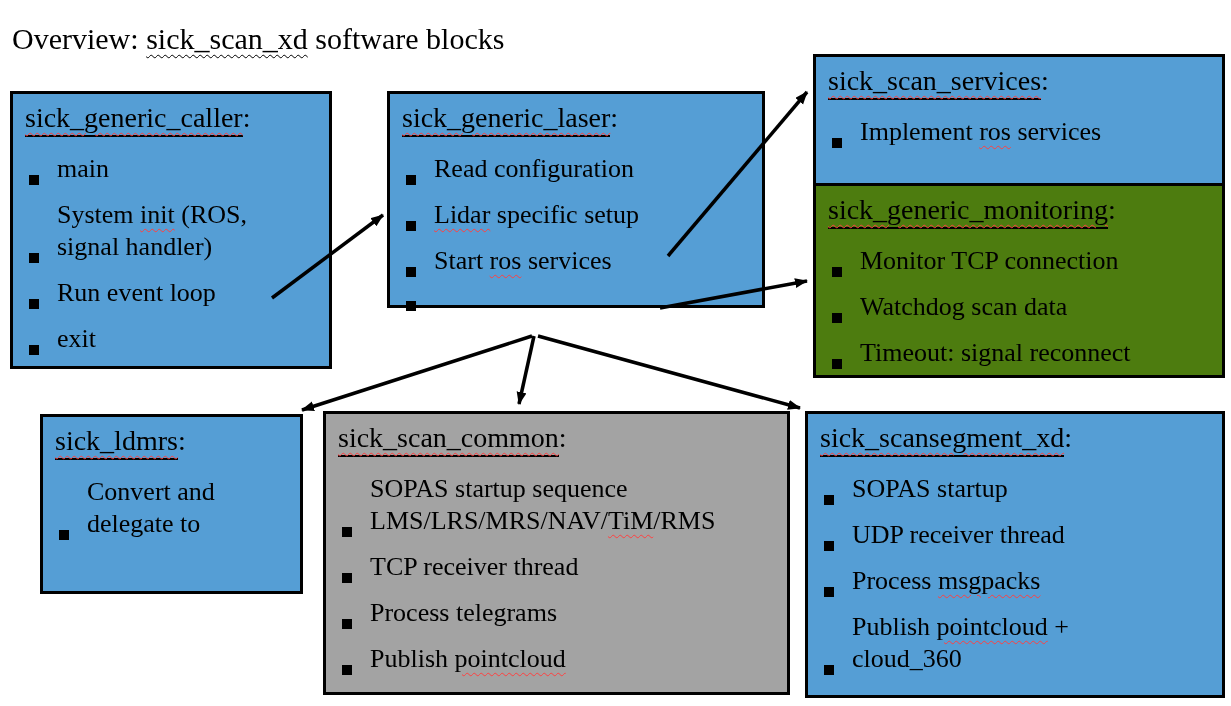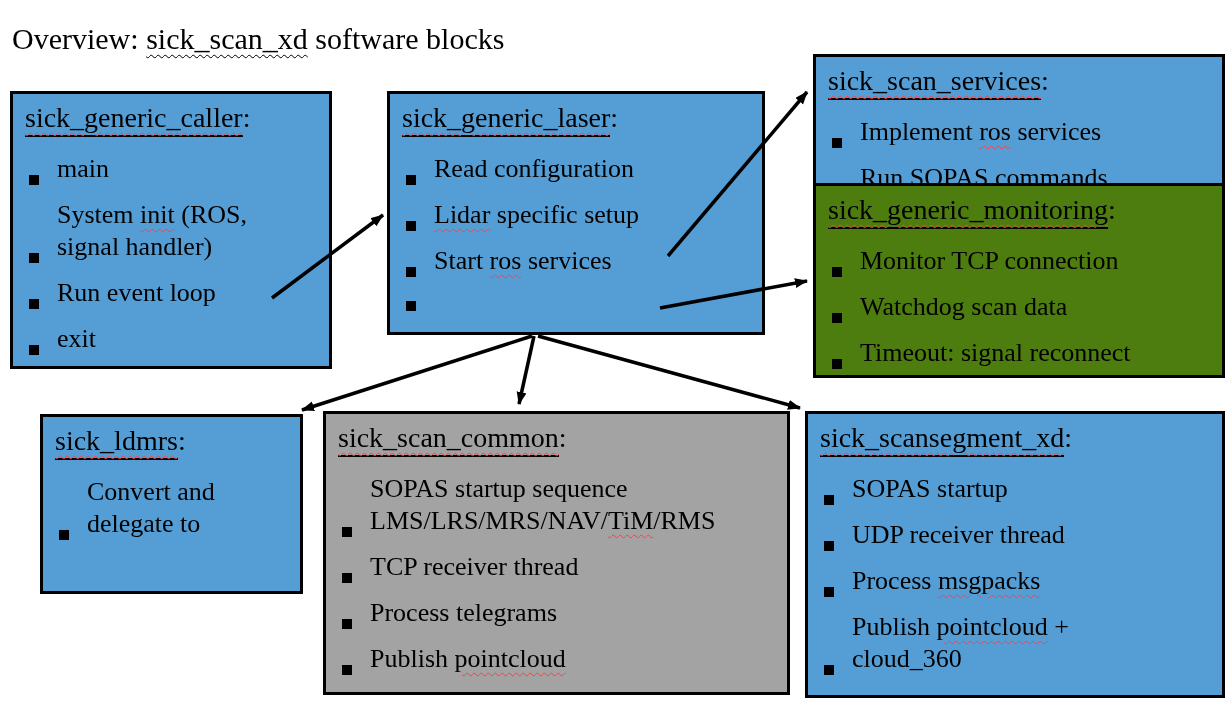--- a/index.html
+++ b/index.html
@@ -55,21 +55,21 @@
             <div class="bline"><span>Run event loop</span></div>
           </div>
         </div>
         <div class="bullet">
           <span class="bmark"></span>
           <div class="btext">
             <div class="bline"><span>exit</span></div>
           </div>
         </div>
       </div>
-      <div class="block" style="left: 387px; top: 91px; width: 378px; height: 244px; background: rgb(85, 158, 213); border-color: rgb(0, 0, 0);">
+      <div class="block" style="left: 387px; top: 91px; width: 378px; height: 217px; background: rgb(85, 158, 213); border-color: rgb(0, 0, 0);">
         <div class="box-title"><span class="tu"><span class="sq" style="text-decoration-color: rgb(255, 64, 64);">sick_generic_laser</span></span><span>:</span></div>
         <div class="bullet">
           <span class="bmark"></span>
           <div class="btext">
             <div class="bline"><span>Read configuration</span></div>
           </div>
         </div>
         <div class="bullet">
           <span class="bmark"></span>
           <div class="btext">
@@ -85,26 +85,20 @@
         <div class="bullet">
           <span class="bmark"></span>
         </div>
       </div>
       <div class="block" style="left: 813px; top: 24px; width: 412px; height: 140px; background: rgb(85, 158, 213); border-color: rgb(0, 0, 0); margin-top: 30px;">
         <div class="box-title"><span class="tu"><span class="sq" style="text-decoration-color: rgb(255, 64, 64);">sick_scan_services</span></span><span>:</span></div>
         <div class="bullet">
           <span class="bmark"></span>
           <div class="btext">
             <div class="bline"><span>Implement </span><span class="sq" style="text-decoration-color: rgb(255, 64, 64);">ros</span><span> services</span></div>
-          </div>
-        </div>
-        <div class="bullet">
-          <span class="bmark"></span>
-          <div class="btext">
-            <div class="bline"><span>Run SOPAS commands</span></div>
           </div>
         </div>
       </div>
       <div class="block" style="left: 813px; top: 183px; width: 412px; height: 195px; background: #4d7c0f; border-color: rgb(0, 0, 0);">
         <div class="box-title"><span class="tu"><span class="sq" style="text-decoration-color: rgb(255, 64, 64);">sick_generic_monitoring</span></span><span>:</span></div>
         <div class="bullet">
           <span class="bmark"></span>
           <div class="btext">
             <div class="bline"><span>Monitor TCP connection</span></div>
           </div>

